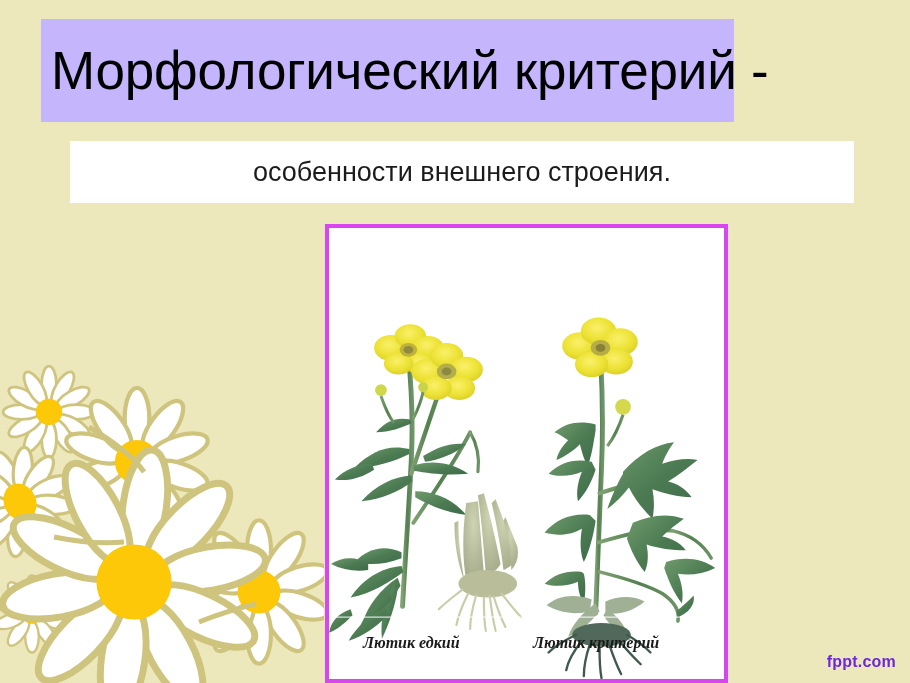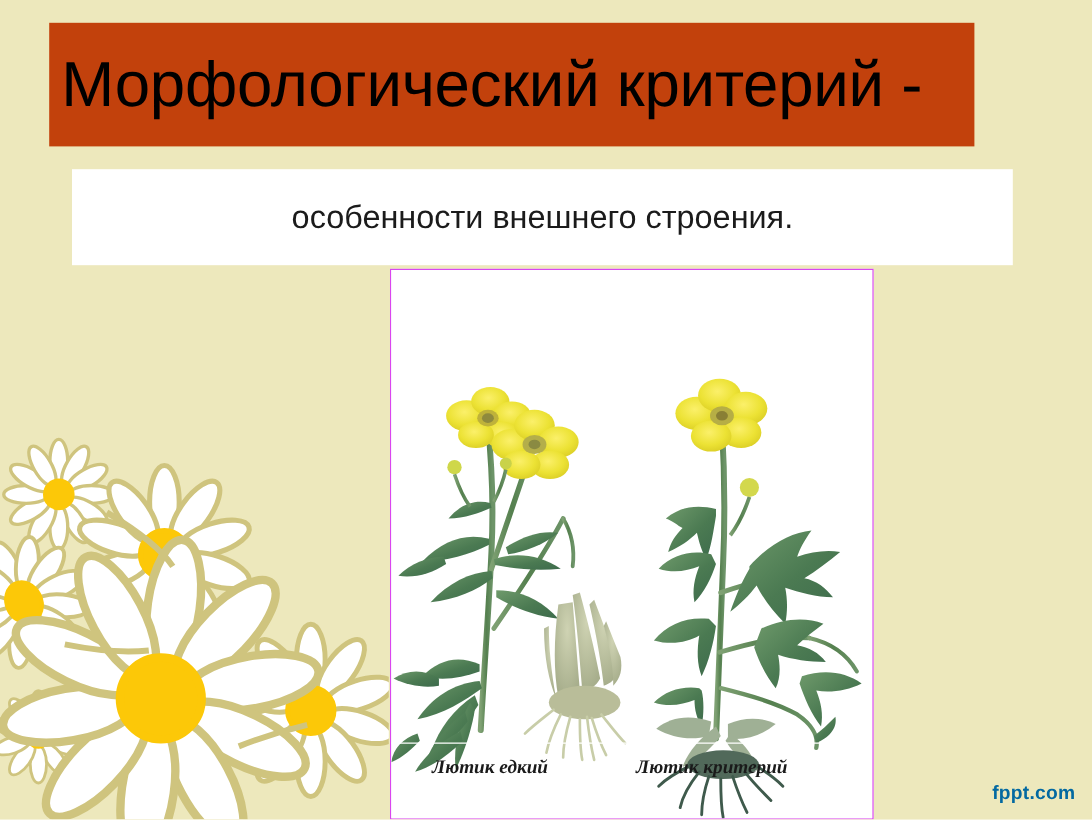--- a/index.html
+++ b/index.html
@@ -18,46 +18,46 @@
     height: 683px;
     background: #EDE8BC;
     overflow: hidden;
   }
 
   
   #title-banner {
     position: absolute;
     left: 41px;
     top: 19px;
-    width: 771px;
+    width: 693px;
     height: 103px;
-    background: #c2410c;
+    background: #c4b5fd;
     display: flex;
     align-items: center;
     justify-content: flex-start;
     box-sizing: border-box;
     padding-left: 10px;
     text-align: right;
   }
   #title-text {
     font-family: "Liberation Sans", sans-serif;
     font-size: 53px;
     line-height: 1.05;
     color: #000000;
     white-space: nowrap;
     letter-spacing: -0.2px;
   }
 
   
   #subtitle-box {
     position: absolute;
-    left: 60px;
+    left: 70px;
     top: 141px;
     width: 784px;
-    height: 80px;
+    height: 62px;
     background: #FFFFFF;
     display: flex;
     align-items: center;
     justify-content: center;
     box-sizing: border-box;
   }
   #subtitle-text {
     font-family: "Liberation Sans", sans-serif;
     font-size: 27px;
     color: #1b1b1b;
@@ -65,21 +65,21 @@
   }
 
   
   #illustration-panel {
     position: absolute;
     left: 325px;
     top: 224px;
     width: 403px;
     height: 459px;
     background: #FFFFFF;
-    border: 1px solid #d946ef;
+    border: 4px solid #d946ef;
     box-sizing: border-box;
     overflow: hidden;
   }
   #illustration-svg {
     position: absolute;
     left: 0;
     top: 0;
     width: 100%;
     height: 100%;
     display: block;
@@ -107,21 +107,21 @@
   }
 
   
   #watermark {
     position: absolute;
     right: 14px;
     bottom: 12px;
     font-family: "Liberation Sans", sans-serif;
     font-size: 16px;
     font-weight: bold;
-    color: #0369a1;
+    color: #6d28d9;
     letter-spacing: 0.2px;
   }
 </style>
 </head>
 <body>
 
 <div id="slide">
 
   <div id="title-banner">
     <div id="title-text">Морфологический критерий -</div>

